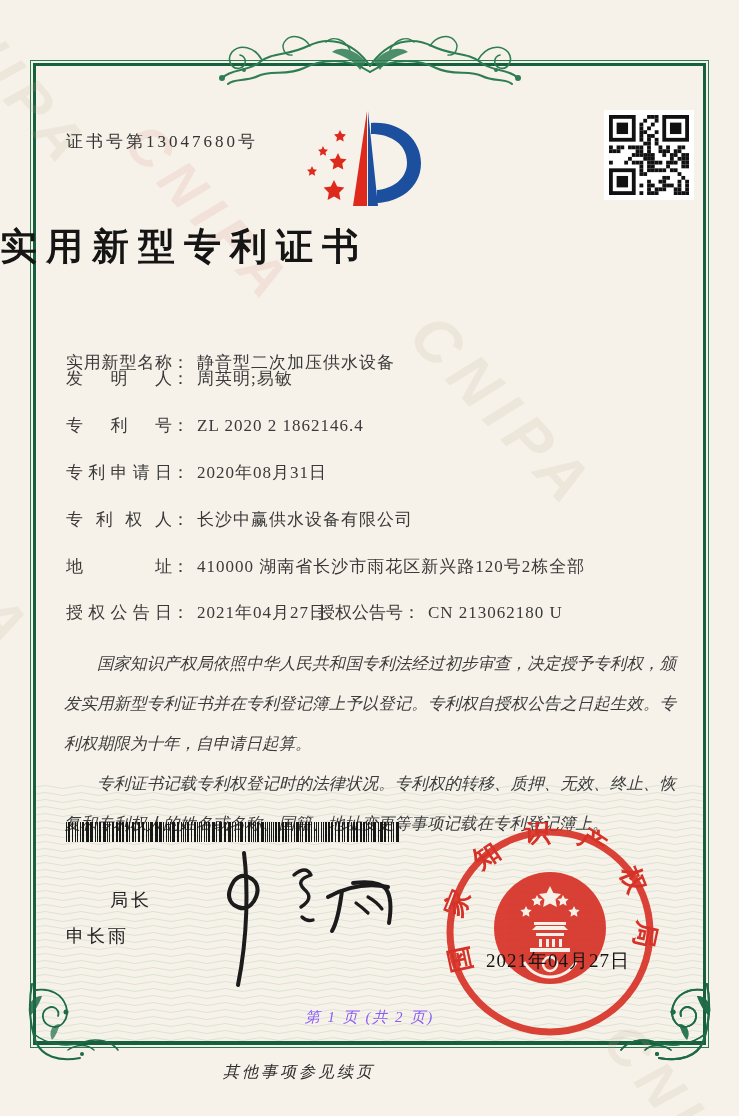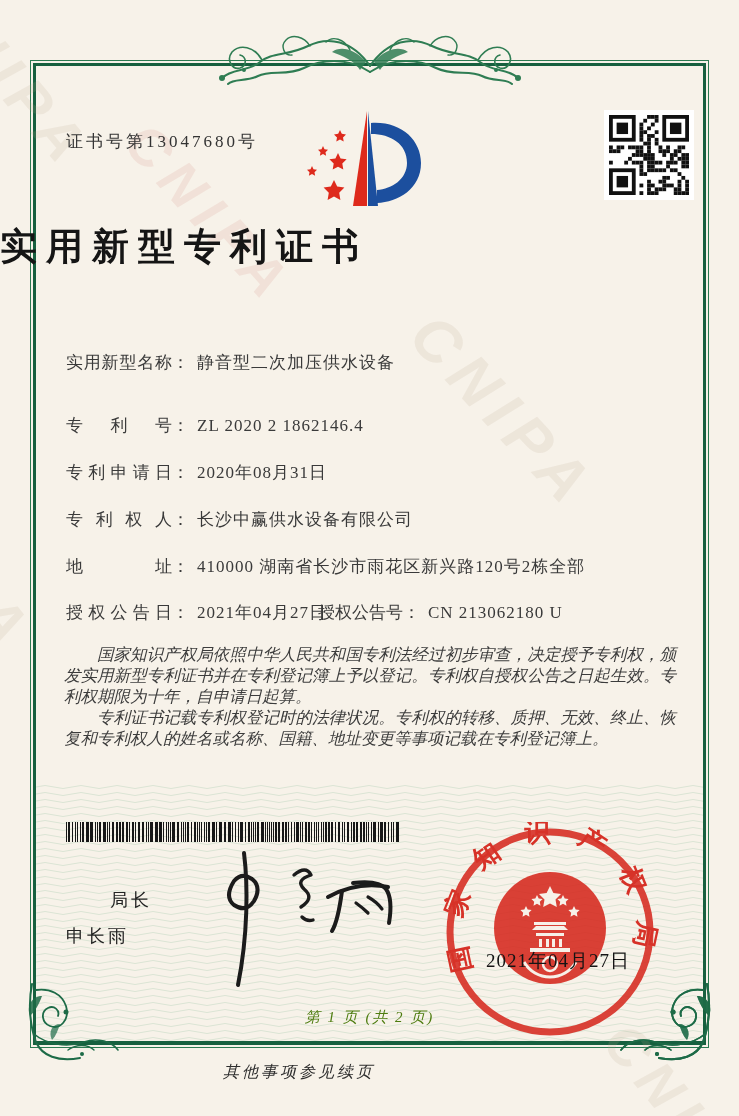--- a/index.html
+++ b/index.html
@@ -22,37 +22,37 @@
   .title{position:absolute;left:0;top:222px;width:647px;font-size:37px;font-weight:bold;
          letter-spacing:9px;color:#151515;z-index:2;}
   
   .row{position:absolute;left:66px;font-size:17px;color:#3a3a3a;white-space:nowrap;z-index:2;}
   .flabel{display:inline-block;width:106px;text-align:justify;text-align-last:justify;}
   .colon{display:inline-block;margin-right:8px;}
   .fvalue{letter-spacing:1px;}
   .pair2{position:absolute;left:252px;top:0;white-space:nowrap;}
   
   .paras{position:absolute;left:64px;top:644px;width:612px;z-index:2;font-style:italic;}
-  .paras p{margin:0;font-size:16.5px;line-height:21px;text-indent:2em;color:#3c3c3c;text-align:justify;}
+  .paras p{margin:0;font-size:16.5px;line-height:40px;text-indent:2em;color:#3c3c3c;text-align:justify;}
   
   .waves{position:absolute;left:36px;top:784px;z-index:0;}
   
   .barcode{position:absolute;left:66px;top:822px;z-index:2;}
   
   .chief-title{position:absolute;left:66px;top:888px;font-family:"Liberation Sans","DejaVu Sans",sans-serif;
                font-size:18px;letter-spacing:3px;color:#222;z-index:2;margin-left:44px;}
   .chief-name{position:absolute;left:66px;top:924px;font-family:"Liberation Sans","DejaVu Sans",sans-serif;
               font-size:18px;letter-spacing:3px;color:#222;z-index:2;}
   .signature{position:absolute;left:190px;top:845px;z-index:3;}
   .seal{position:absolute;left:440px;top:822px;z-index:3;opacity:0.95;}
   .seal-date{position:absolute;left:448px;top:948px;width:220px;text-align:center;font-size:19px;
              letter-spacing:1px;color:#141414;z-index:4;}
   
   .page-info{position:absolute;left:0;top:1008px;width:739px;text-align:center;font-size:15px;
-             font-style:italic;color:#4d7c0f;z-index:2;letter-spacing:2px;}
+             font-style:italic;color:#8b5cf6;z-index:2;letter-spacing:2px;}
   .note{position:absolute;left:0;top:1062px;width:598px;text-align:center;font-size:16px;
         font-style:italic;color:#2e2e2e;z-index:2;letter-spacing:3px;}
 </style>
 </head>
 <body>
 
 <div id="page">
 
   <div class="wm beige" style="left:-40px;top:-35px;font-size:58px;transform:rotate(50deg);">CNIPA</div>
   <div class="wm pink" style="left:160px;top:110px;font-size:56px;transform:rotate(48deg);">CNIPA</div>
@@ -299,20 +299,23 @@
       <rect x="0" y="53.33333333333333" width="26.666666666666664" height="26.666666666666664" fill="#111"></rect>
       <rect x="3.8095238095238093" y="57.14285714285714" width="19.047619047619047" height="19.047619047619047" fill="#fff"></rect>
       <rect x="7.619047619047619" y="60.95238095238095" width="11.428571428571427" height="11.428571428571427" fill="#111"></rect>
     </svg>
 
   <div class="title">实用新型专利证书</div>
 
   <div class="row" style="top:320px;margin-top:31px;">
     <span class="flabel">实用新型名称</span><span class="colon">：</span><span class="fvalue">静音型二次加压供水设备</span>
   </div>
+  <div class="row" style="top:367px;">
+    <span class="flabel">发明人</span><span class="colon">：</span><span class="fvalue">周英明;易敏</span>
+  </div>
   <div class="row" style="top:414px;">
     <span class="flabel">专利号</span><span class="colon">：</span><span class="fvalue">ZL 2020 2 1862146.4</span>
   </div>
   <div class="row" style="top:461px;">
     <span class="flabel">专利申请日</span><span class="colon">：</span><span class="fvalue">2020年08月31日</span>
   </div>
   <div class="row" style="top:508px;">
     <span class="flabel">专利权人</span><span class="colon">：</span><span class="fvalue">长沙中赢供水设备有限公司</span>
   </div>
   <div class="row" style="top:555px;">

